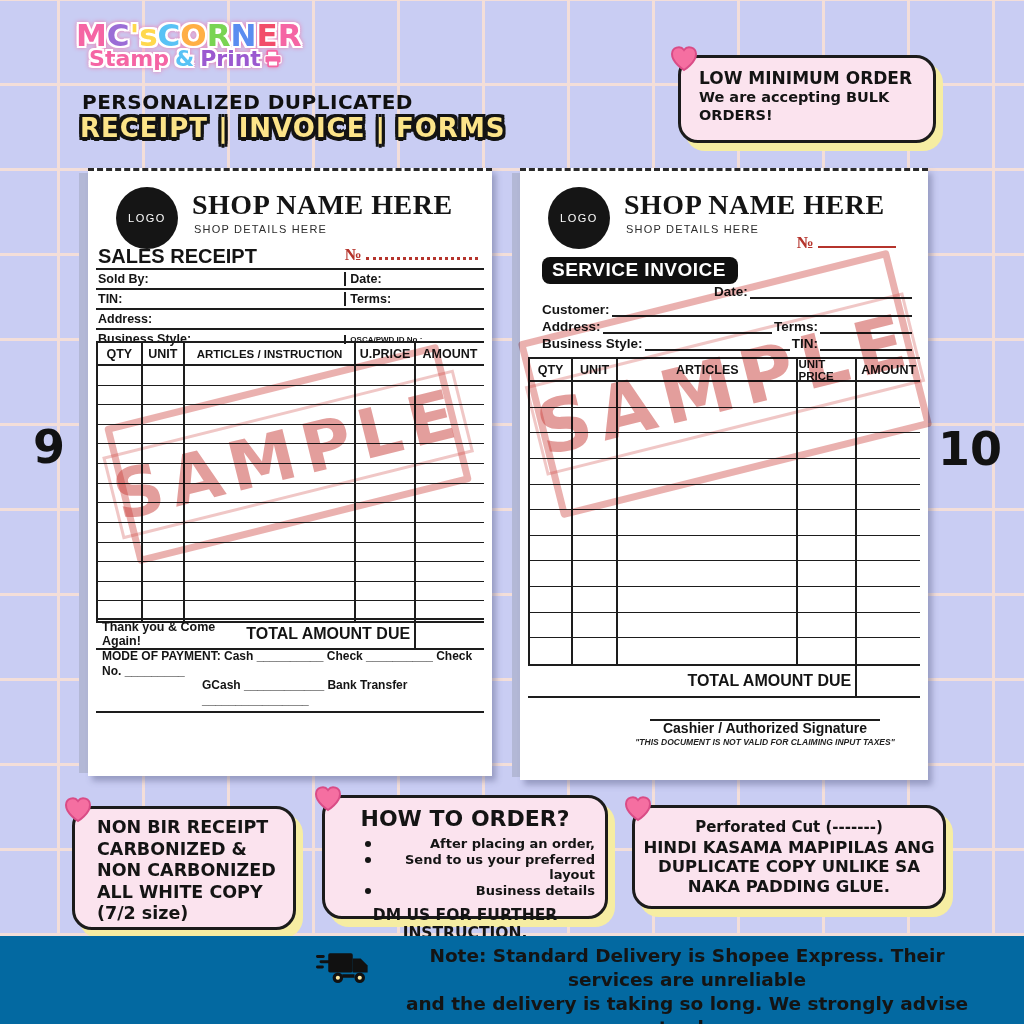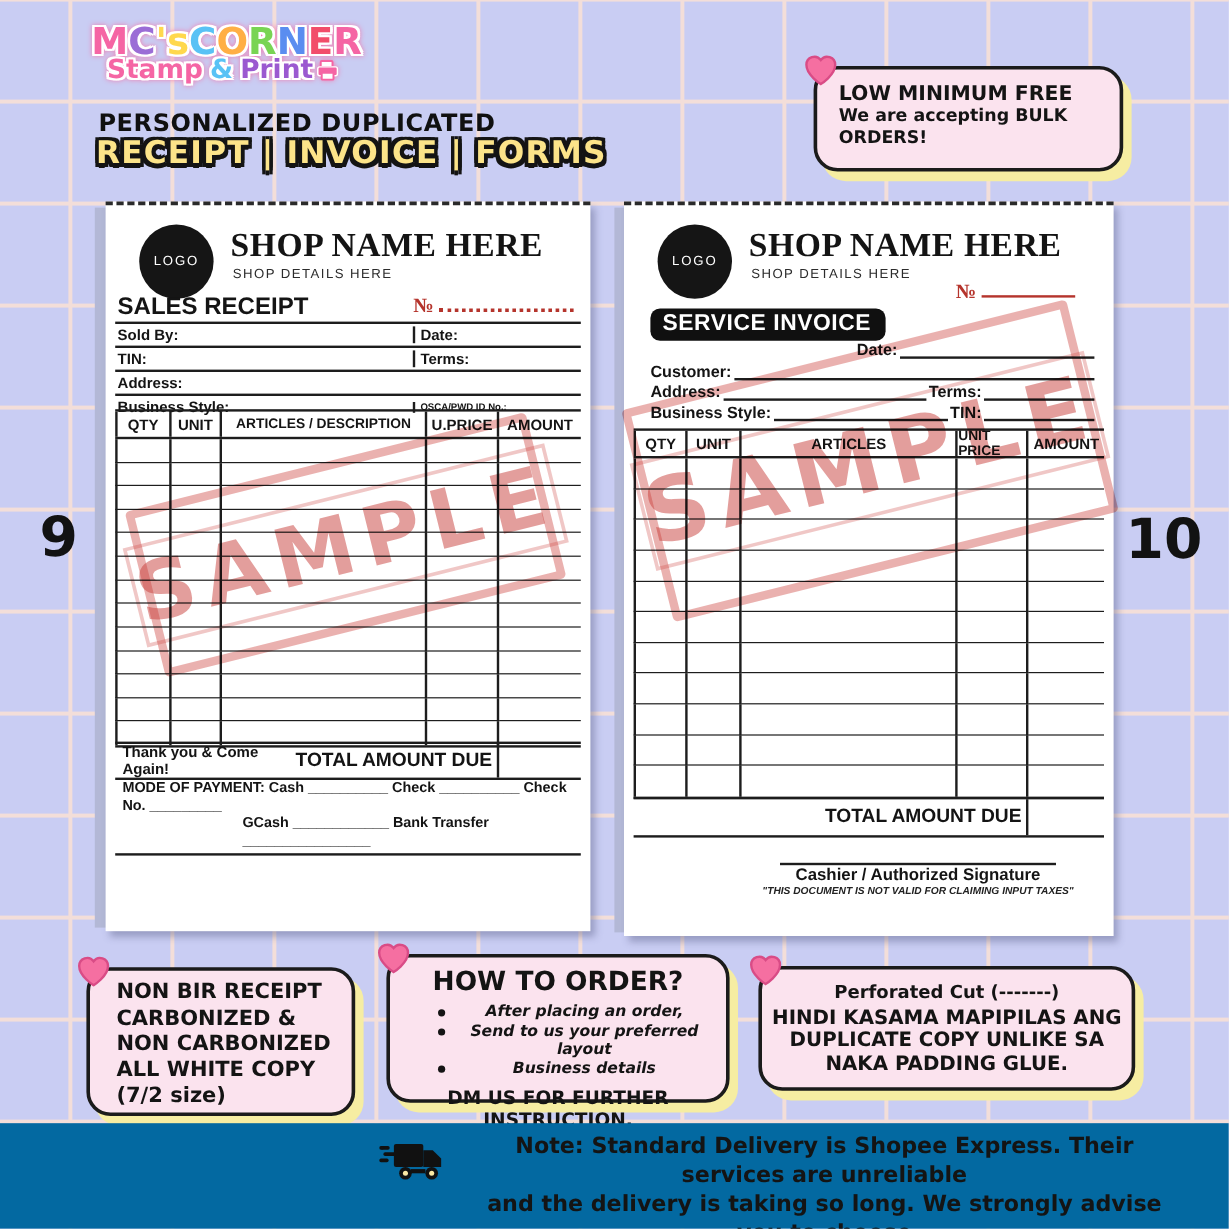--- a/index.html
+++ b/index.html
@@ -100,21 +100,21 @@
          transform:rotate(-14deg);display:flex;align-items:center;justify-content:center;
          mix-blend-mode:multiply;pointer-events:none;}
   .stamp-inner{flex:1;margin:5px;border:3px solid rgba(205,70,65,.30);display:flex;align-items:center;justify-content:center;
          color:rgba(200,62,58,.5);font-family:"DejaVu Sans",sans-serif;font-weight:bold;letter-spacing:8px;}
 
   
   .box-left{left:72px;top:806px;width:224px;height:124px;padding:8px 6px 6px 22px;box-sizing:border-box;}
   .box-left .line{font-weight:bold;font-size:17.5px;line-height:21.5px;}
   .box-mid{left:322px;top:795px;width:286px;height:124px;padding:8px 10px;box-sizing:border-box;text-align:center;}
   .box-mid .howto-title{font-weight:bold;font-size:22px;line-height:26px;}
-  .box-mid .bullets{text-align:center;margin:4px 0 0 30px;font-style:italic;}
+  .box-mid .bullets{text-align:right;margin:4px 0 0 30px;}
   .box-mid .bullets .line{font-weight:bold;font-size:13px;line-height:15.5px;position:relative;padding-left:14px;}
   .box-mid .bullets .line::before{content:"";position:absolute;left:0;top:5px;width:6px;height:6px;border-radius:50%;background:#141414;}
   .box-mid .howto-footer{font-weight:bold;font-size:15.5px;margin-top:8px;}
   .box-right{left:632px;top:805px;width:314px;height:104px;padding:10px 8px;box-sizing:border-box;text-align:center;}
   .box-right .line{font-weight:bold;font-size:16.5px;line-height:19.5px;}
   .box-right .line:first-child{font-size:15px;}
 
   
   .footer{left:0;top:936px;width:1024px;height:88px;background:#0369a1;}
   .truck{position:absolute;left:316px;top:12px;width:56px;height:42px;}
@@ -140,21 +140,21 @@
   </div>
 </div>
 
 <div class="abs headline1">PERSONALIZED DUPLICATED</div>
 <div class="abs headline2">RECEIPT | INVOICE | FORMS</div>
 
 <div class="abs pinkbox promo">
   <svg class="heart" viewBox="0 0 24 24">
     <path d="M12 21s-9-5.5-9-12a5 5 0 0 1 9-3 5 5 0 0 1 9 3c0 6.5-9 12-9 12z" fill="#f56fa1" stroke="#d94c86" stroke-width="1.5"></path>
   </svg>
-  <div class="l2">LOW MINIMUM FREE</div>
+  <div class="l2">LOW MINIMUM ORDER</div>
   <div class="l3">We are accepting BULK ORDERS!</div>
 </div>
 
 <div class="abs pagenum" style="left:33px;top:420px;">9</div>
 <div class="abs pagenum" style="left:938px;top:422px;">10</div>
 
 <div class="abs sheet-behind" style="left:79px;top:173px;width:404px;height:600px;"></div>
 <div class="abs paper" style="left:88px;top:168px;width:404px;height:608px;">
 
   <div class="shop-head">
@@ -186,21 +186,21 @@
     <div class="lrow">
       <div class="lcell">Business Style:</div>
       <div class="rcell tiny">OSCA/PWD ID No.:</div>
     </div>
   </div>
 
   <div class="tbl cols-left" style="top:170px;">
     <div class="trow thead">
         <div class="cell">QTY</div>
         <div class="cell">UNIT</div>
-        <div class="cell" style="font-size: 11.5px;">ARTICLES / DESCRIPTION</div>
+        <div class="cell" style="font-size: 11.5px;">ARTICLES / INSTRUCTION</div>
         <div class="cell">U.PRICE</div>
         <div class="cell">AMOUNT</div>
       </div>
     <div class="tbody" style="height: 255px; display: grid; grid-template-rows: repeat(13, 1fr);">
         <div class="trow">
           <div class="cell"></div>
           <div class="cell"></div>
           <div class="cell"></div>
           <div class="cell"></div>
           <div class="cell"></div>

